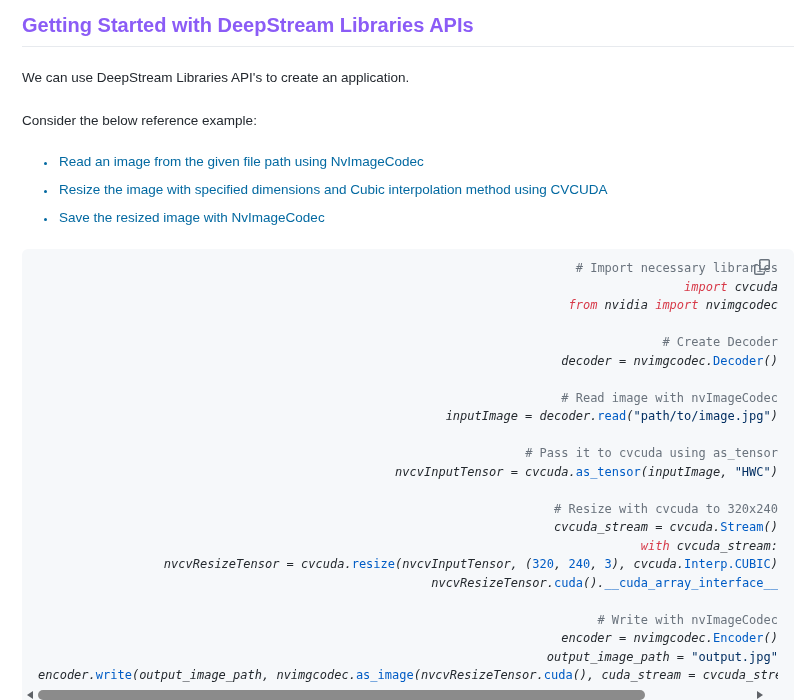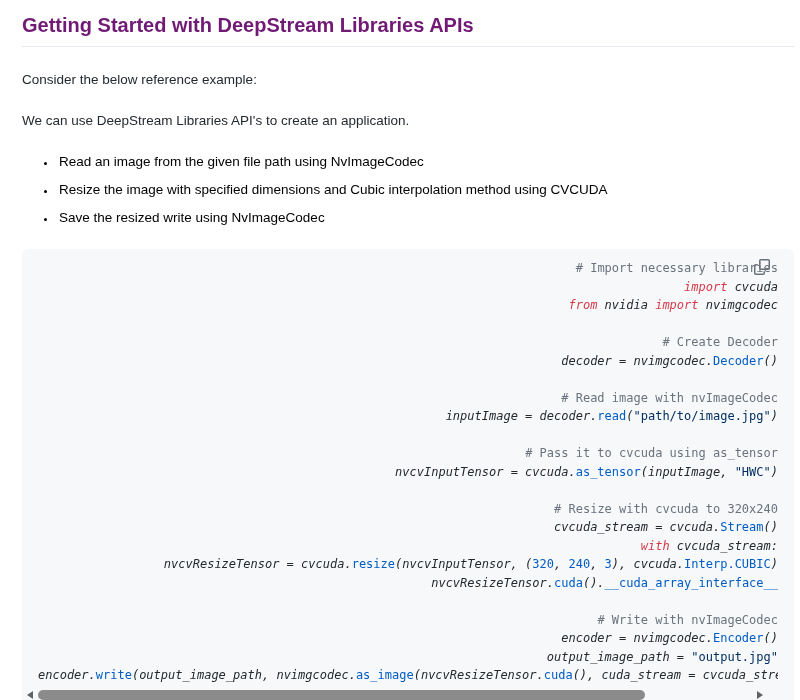--- a/index.html
+++ b/index.html
@@ -3,28 +3,28 @@
 <meta charset="utf-8">
 <style>
   html,body{margin:0;padding:0;}
   body{
     width:800px;height:700px;overflow:hidden;background:#ffffff;
     font-family:"Liberation Sans", sans-serif;color:#24292f;
   }
   .page{padding:0 6px 0 22px;}
 
   .doc-title{
-    font-size:20px;font-weight:700;color:#701a75;
+    font-size:20px;font-weight:700;color:#8b5cf6;
     margin:14px 0 0 0;padding-bottom:9px;
     border-bottom:1px solid #e7eaee;
   }
   .doc-p{font-size:13.5px;line-height:1.45;margin:21px 0 0 0;color:#24292f;}
   .doc-p.second{margin-top:23px;}
 
-  .step-list{margin:24px 0 0 0;padding-left:35px;font-size:13.5px;color:#000000;}
+  .step-list{margin:24px 0 0 0;padding-left:35px;font-size:13.5px;color:#0369a1;}
   .step-list li{margin:0 0 13px 0;padding-left:2px;}
   .step-list li::marker{font-size:11px;}
 
   .code-block{
     position:relative;margin-top:24px;height:460px;box-sizing:border-box;
     background:var(--background,#f6f8fa);border-radius:6px;
     padding:10px 16px 0 16px;overflow:hidden;
   }
   .code-content{
     font-family:"DejaVu Sans Mono", monospace;
@@ -66,28 +66,28 @@
     background:#8b8b8b;border-radius:5px;cursor:pointer;
   }
 </style>
 </head>
 <body>
 
 <div class="page">
 
   <h2 class="doc-title">Getting Started with DeepStream Libraries APIs</h2>
 
+  <p class="doc-p">We can use DeepStream Libraries API's to create an application.</p>
+
   <p class="doc-p second">Consider the below reference example:</p>
-
-  <p class="doc-p">We can use DeepStream Libraries API's to create an application.</p>
 
   <ul class="step-list" id="bullet-list">
       <li>Read an image from the given file path using NvImageCodec</li>
       <li>Resize the image with specified dimensions and Cubic interpolation method using CVCUDA</li>
-      <li>Save the resized write using NvImageCodec</li>
+      <li>Save the resized image with NvImageCodec</li>
     </ul>
 
   <div class="code-block">
     <button class="copy-btn" aria-label="Copy code">
       <span>
         <svg width="16" height="16" viewBox="0 0 16 16">
           <path d="M0 6.75C0 5.784.784 5 1.75 5h1.5a.75.75 0 0 1 0 1.5h-1.5a.25.25 0 0 0-.25.25v7.5c0 .138.112.25.25.25h7.5a.25.25 0 0 0 .25-.25v-1.5a.75.75 0 0 1 1.5 0v1.5A1.75 1.75 0 0 1 9.25 16h-7.5A1.75 1.75 0 0 1 0 14.25Z"></path>
           <path d="M5 1.75C5 .784 5.784 0 6.75 0h7.5C15.216 0 16 .784 16 1.75v7.5A1.75 1.75 0 0 1 14.25 11h-7.5A1.75 1.75 0 0 1 5 9.25Zm1.75-.25a.25.25 0 0 0-.25.25v7.5c0 .138.112.25.25.25h7.5a.25.25 0 0 0 .25-.25v-7.5a.25.25 0 0 0-.25-.25Z"></path>
         </svg>
       </span>

